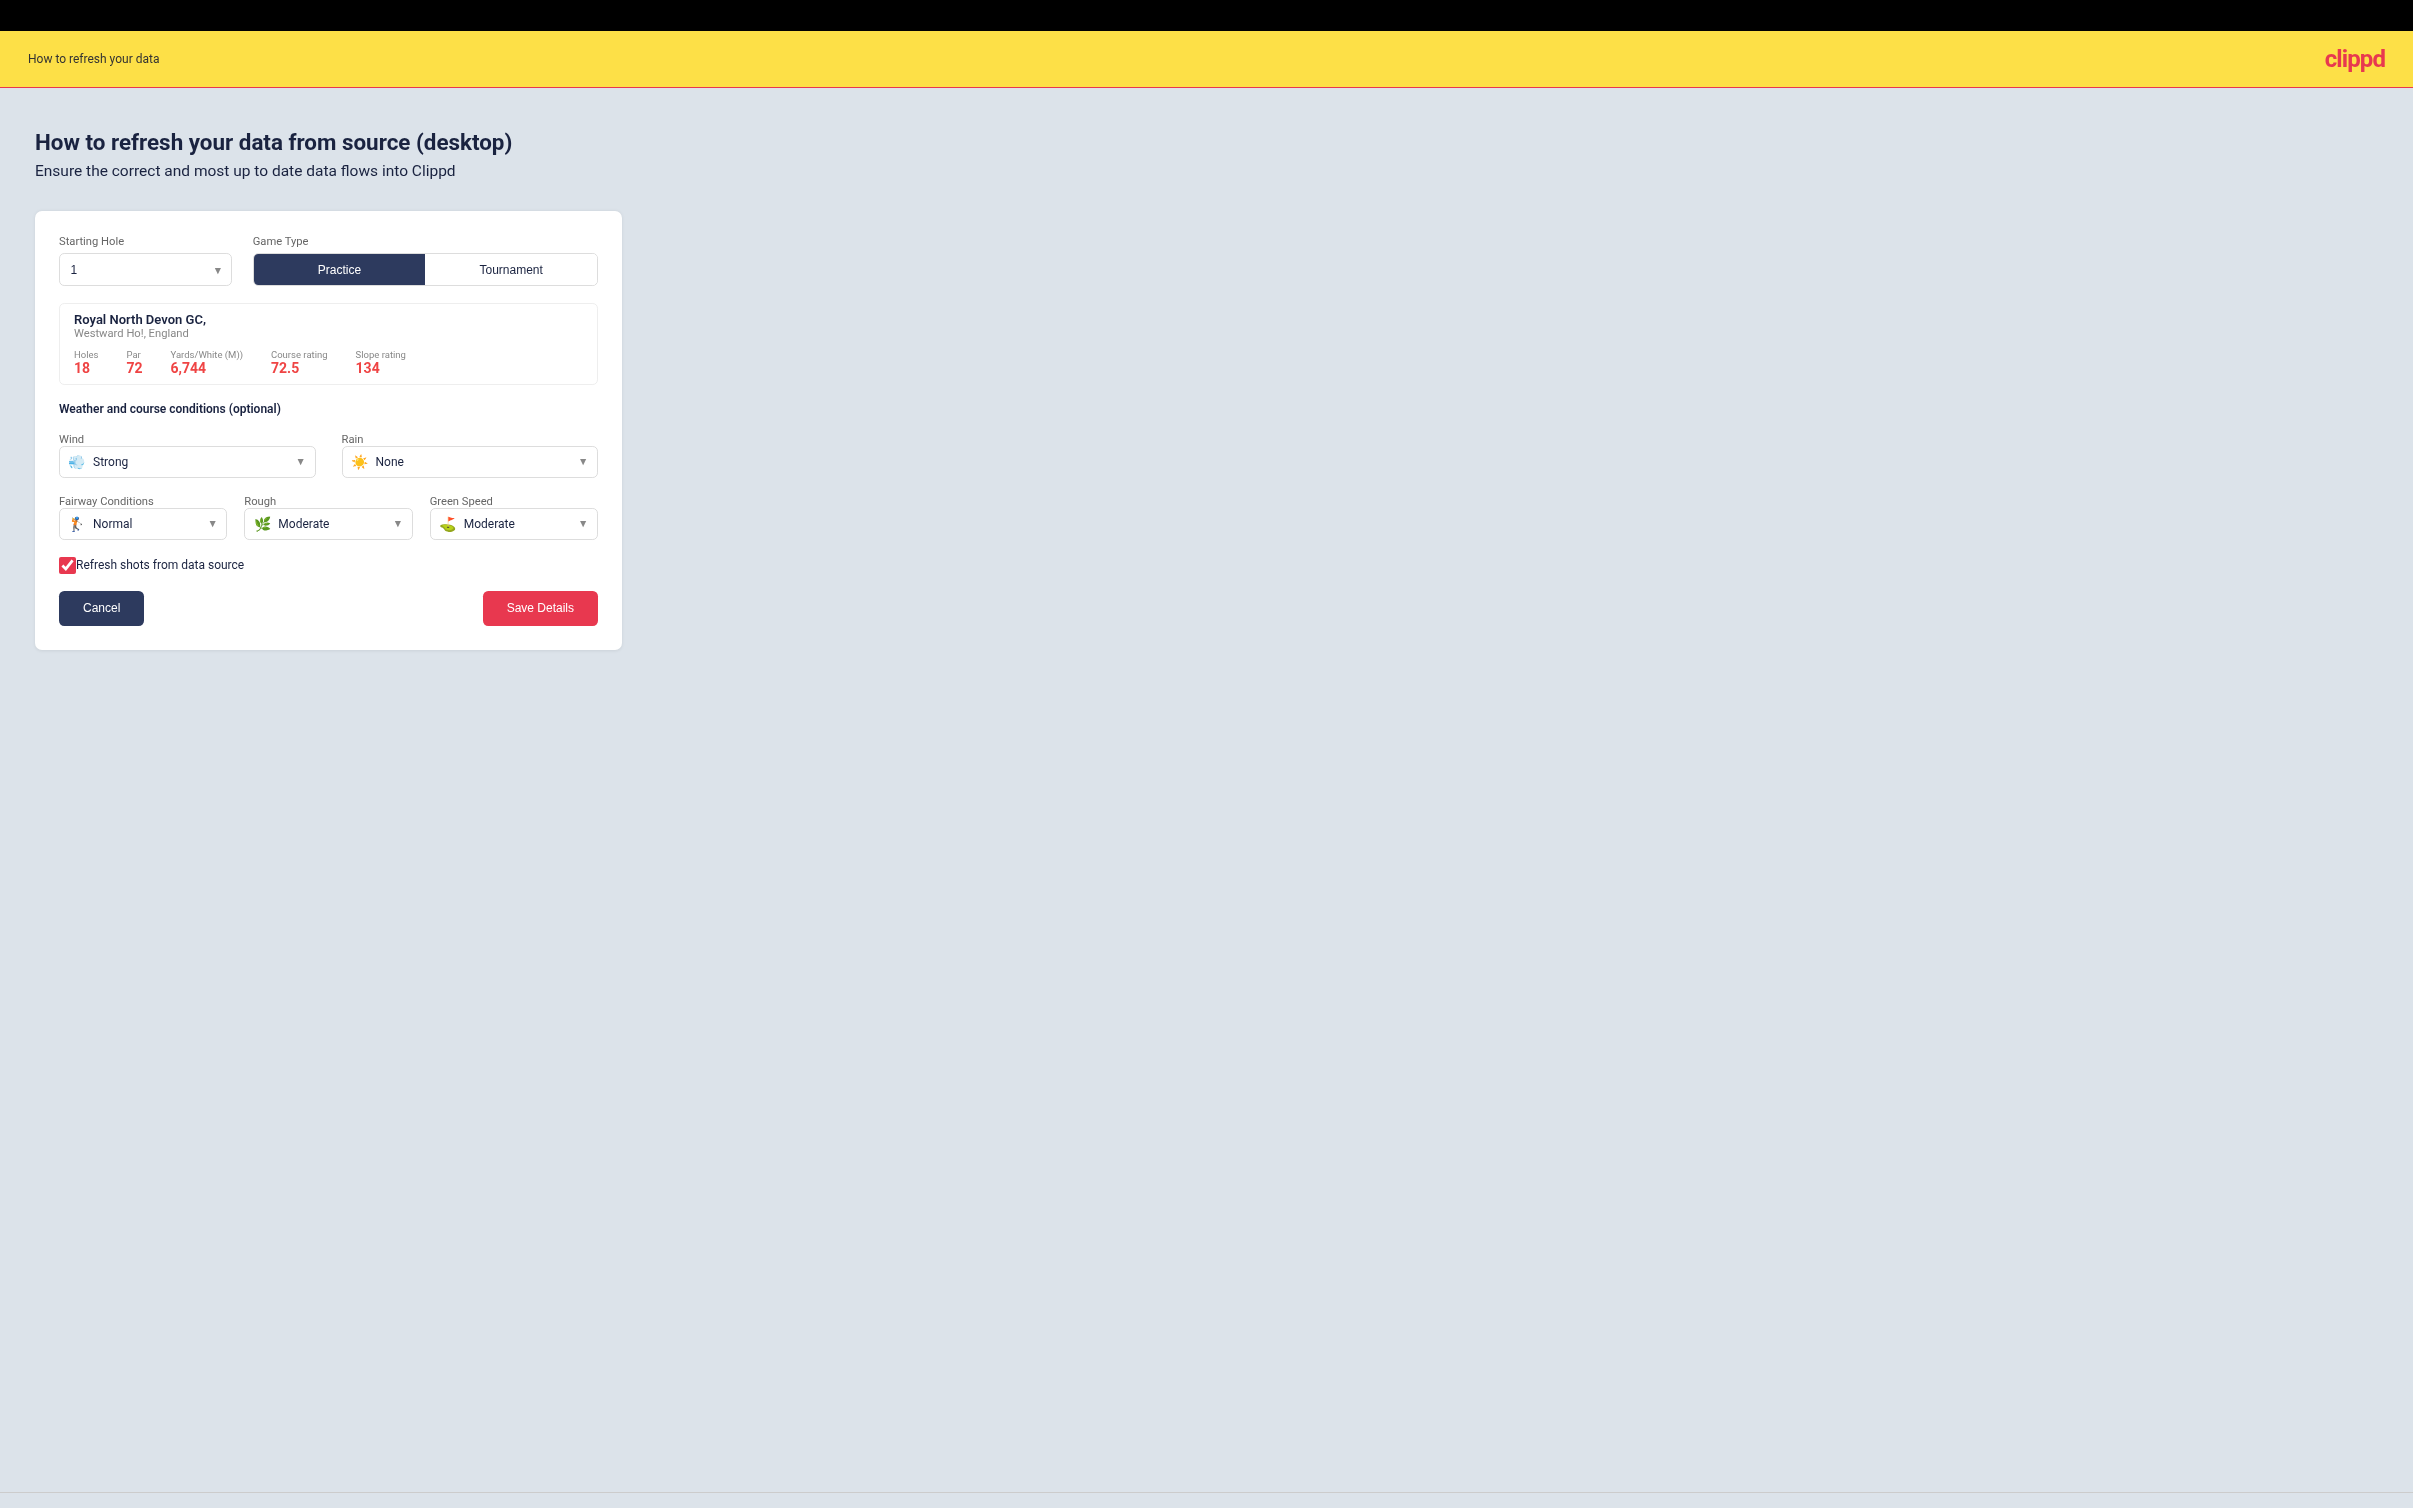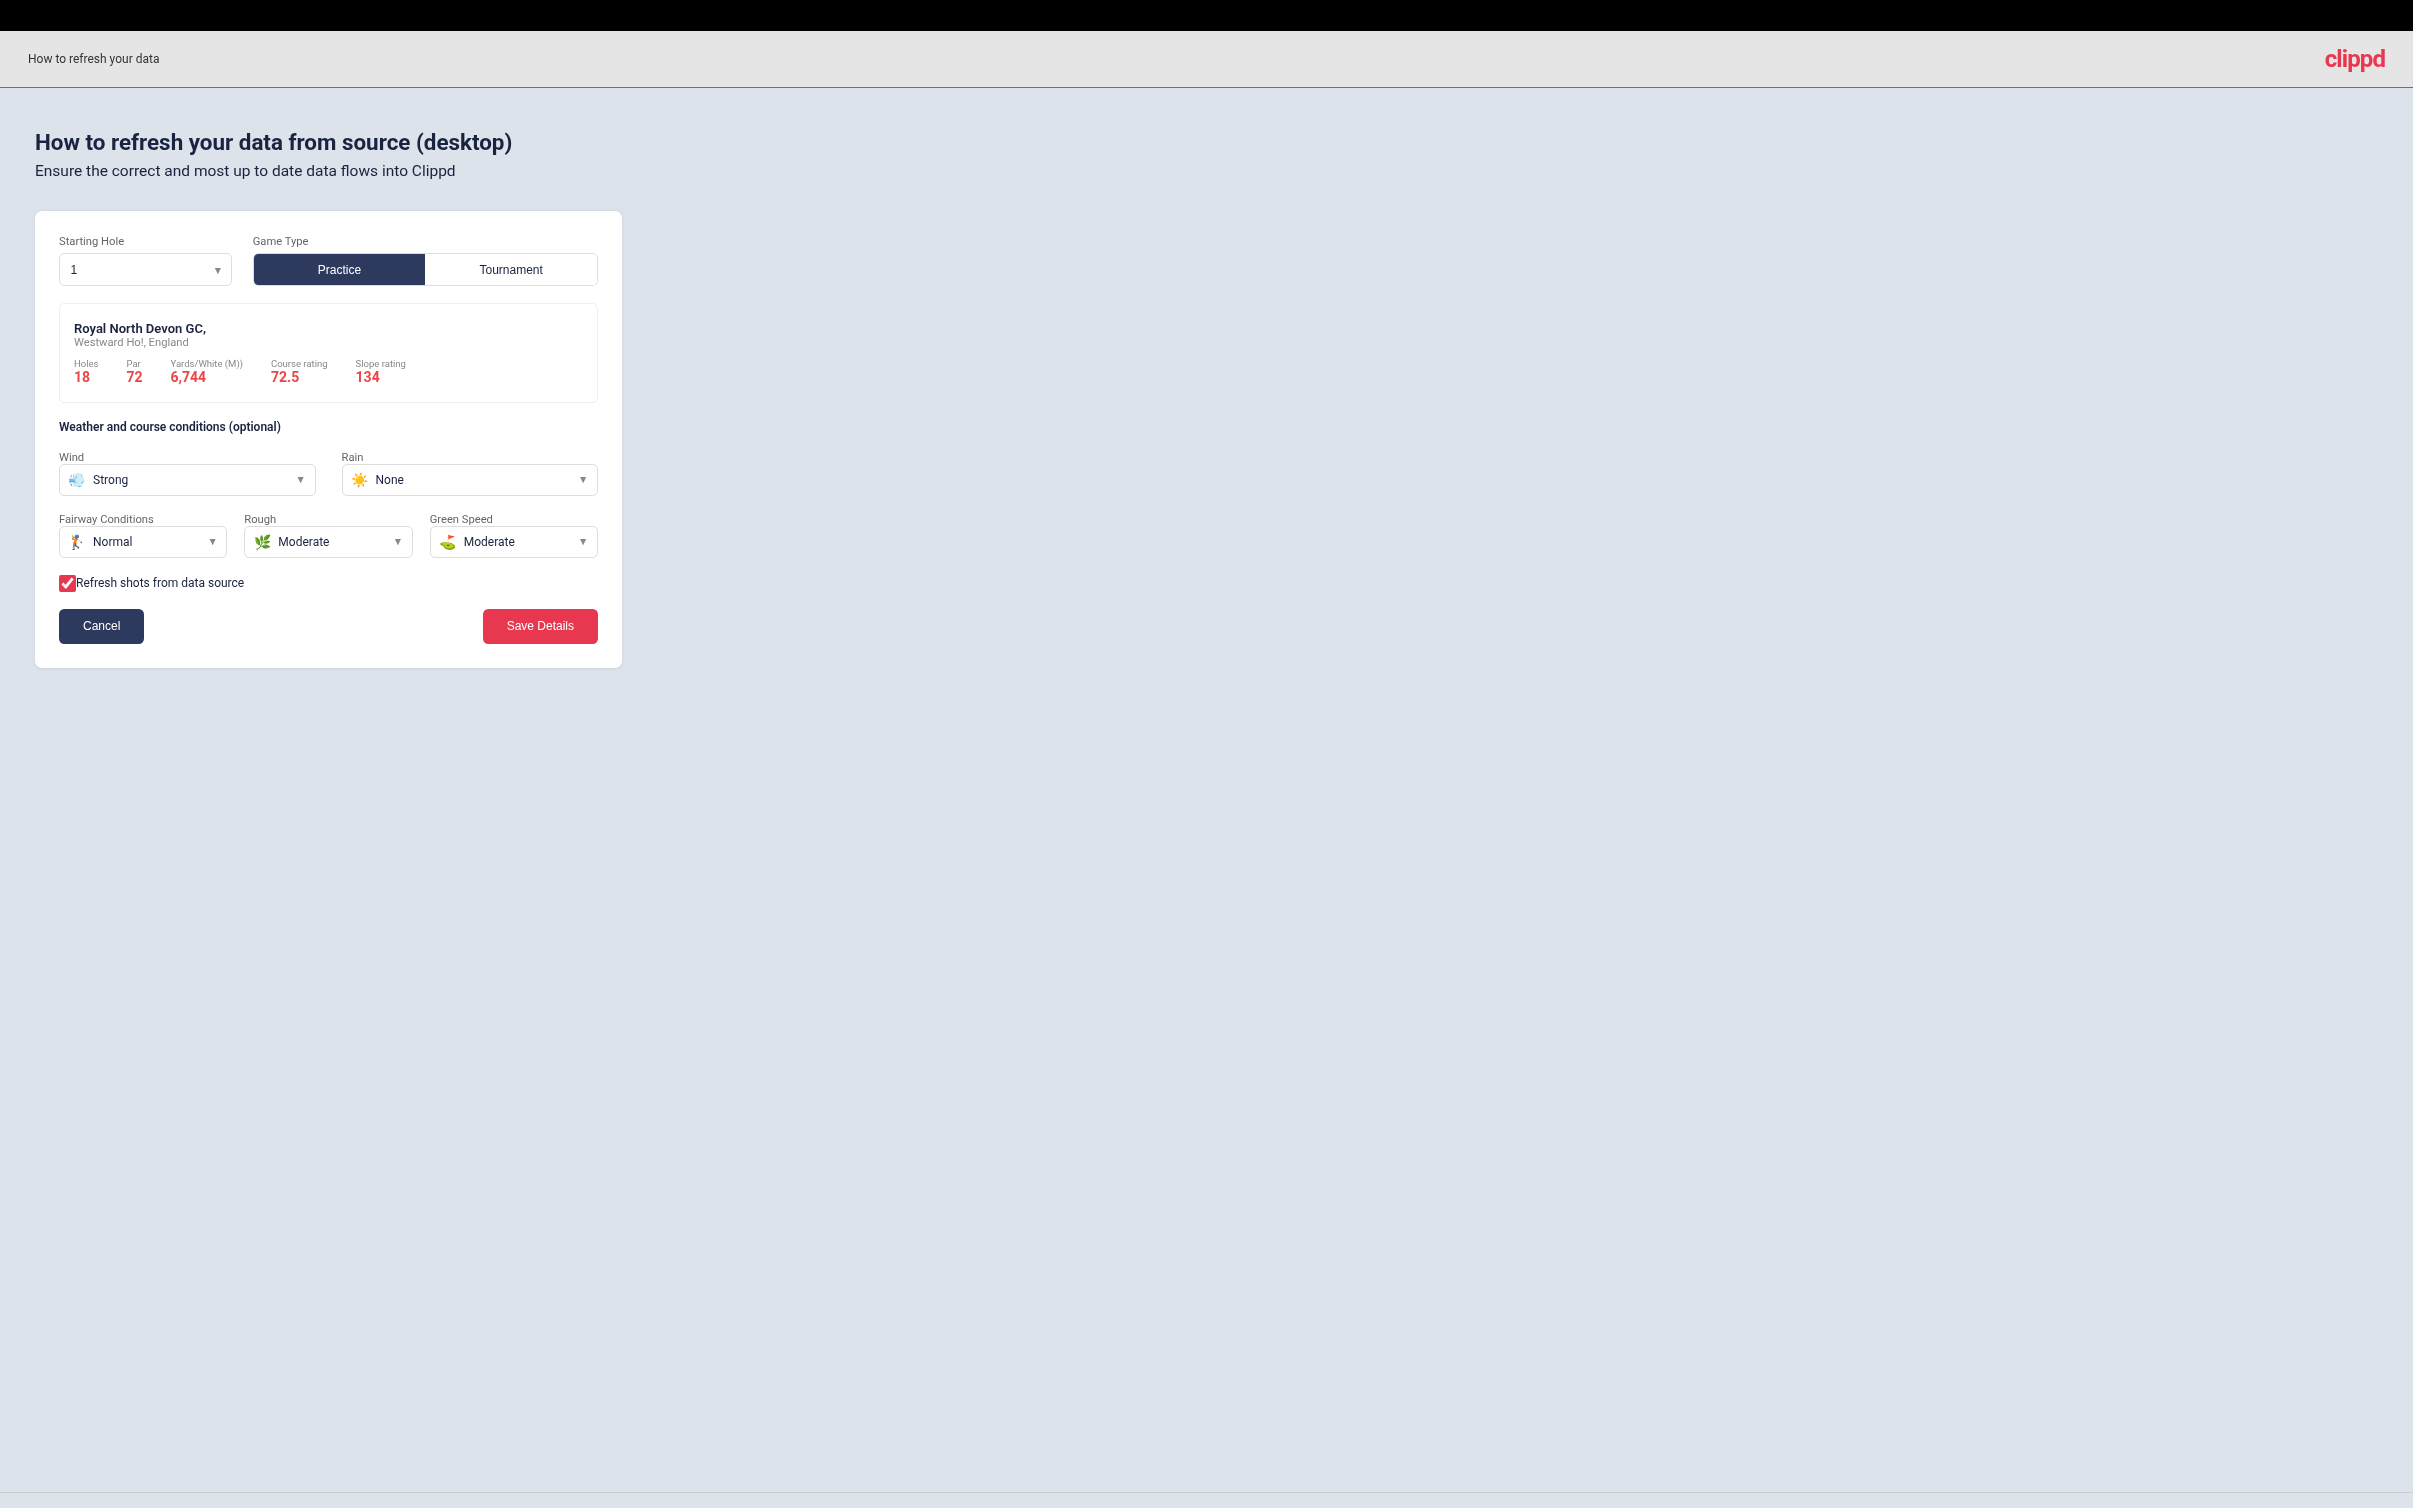--- a/index.html
+++ b/index.html
@@ -9,21 +9,21 @@
       min-height: 100vh;
     }
     .top-bar {
       background: #000;
       height: 31px;
       display: flex;
       align-items: center;
       padding: 0 21px;
     }
     .header {
-      background: #e5e5e5;
+      background: #fde047;
       display: flex;
       align-items: center;
       justify-content: space-between;
       padding: 14px 28px;
       border-bottom: 1.7px solid #e8384f;
     }
     .header-title {
       font-size: 12px;
       color: #333;
     }
@@ -121,21 +121,21 @@
       background: #2d3a5e;
       color: #fff;
     }
     .game-type-btn.inactive {
       background: #fff;
       color: #1a2340;
     }
     .course-info-box {
       border: 0.9px solid #eee;
       border-radius: 5.2px;
-      padding: 17px 14px;
+      padding: 8px 14px;
       margin-bottom: 17px;
     }
     .course-name {
       font-size: 13px;
       font-weight: 600;
       color: #1a2340;
     }
     .course-location {
       font-size: 11.2px;
       color: #888;

